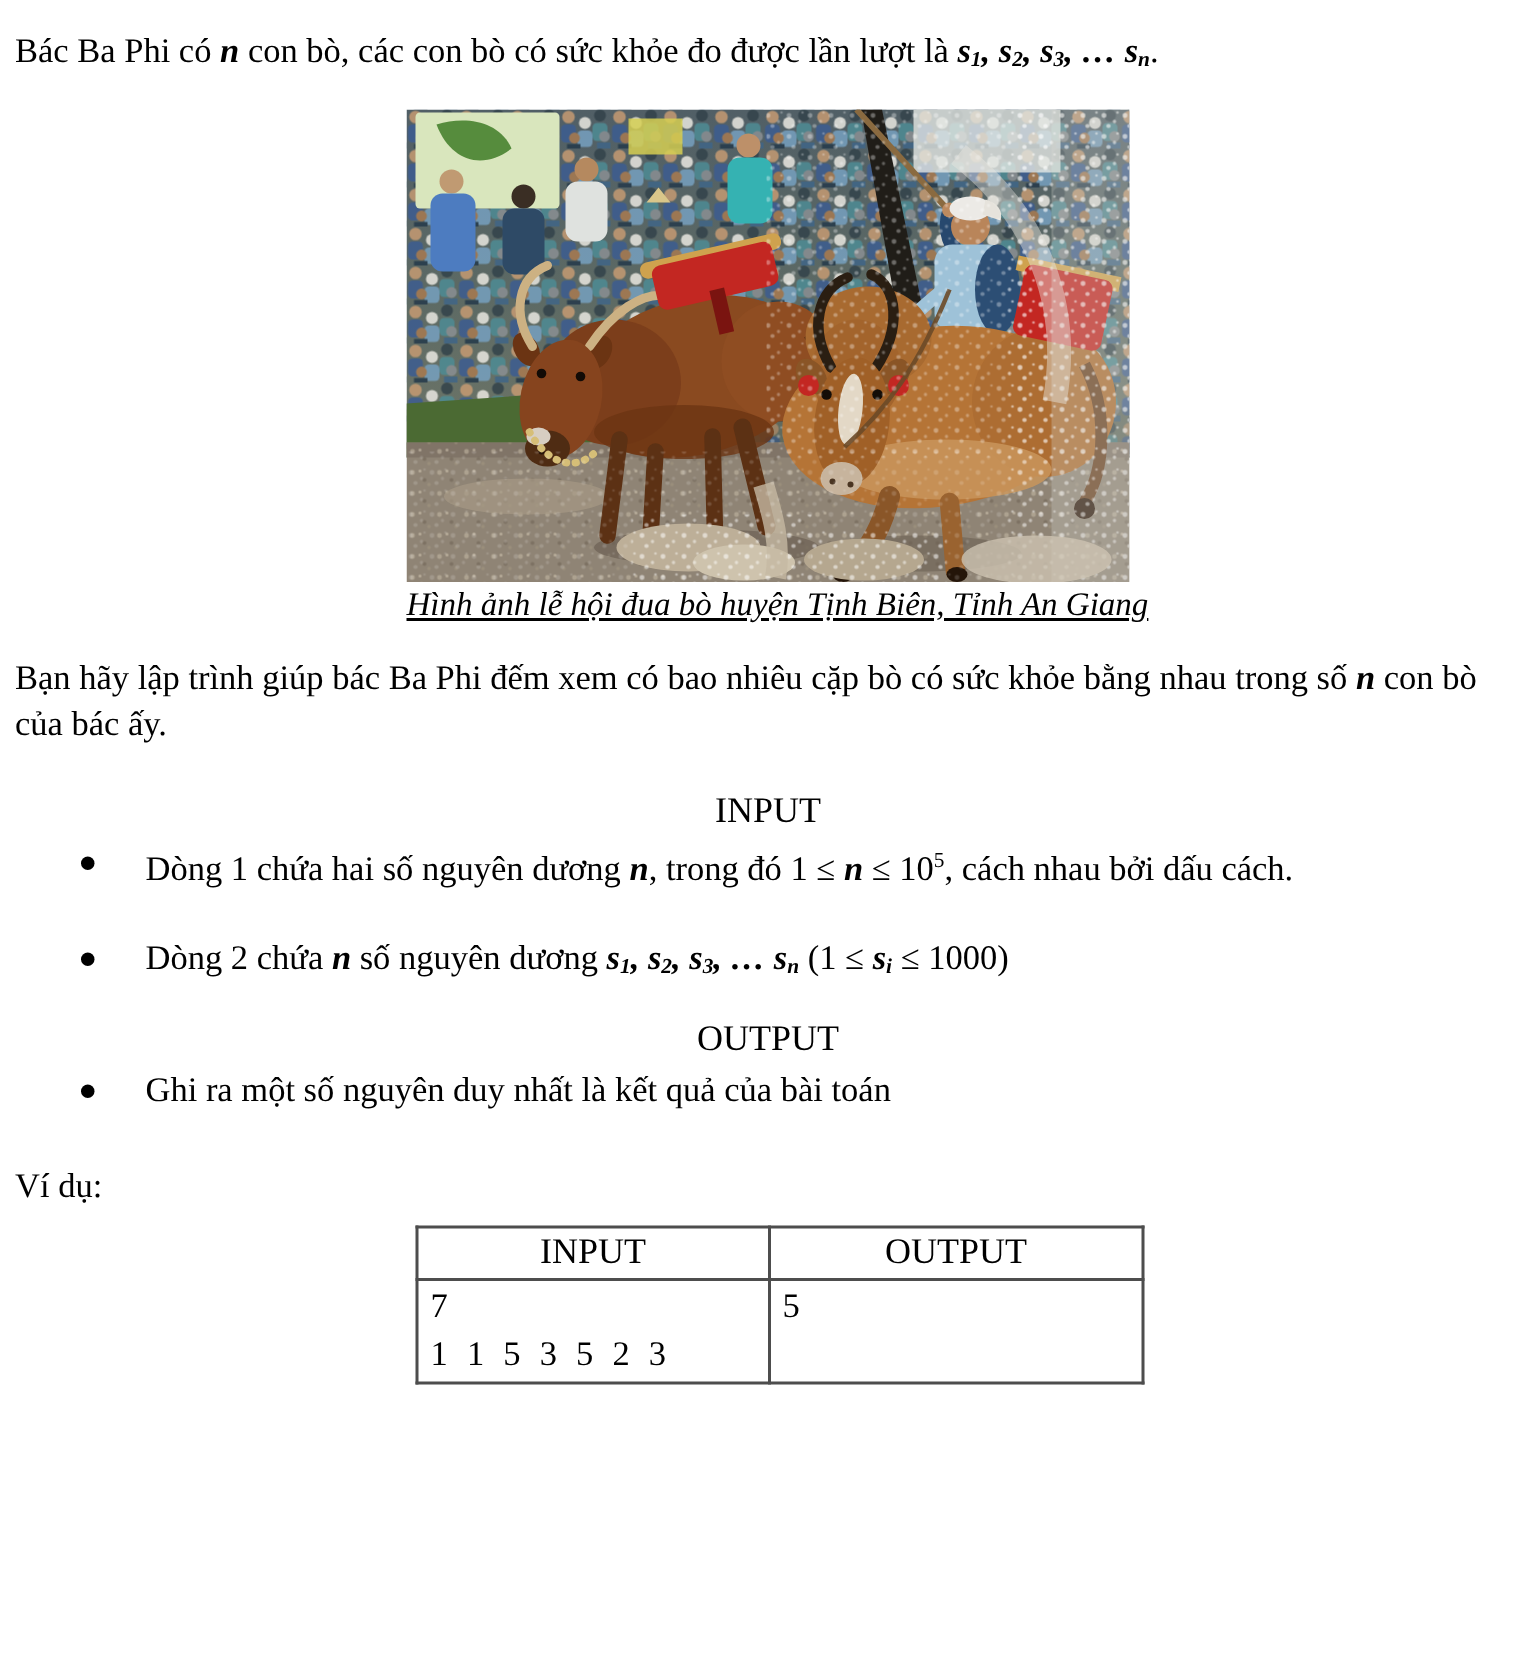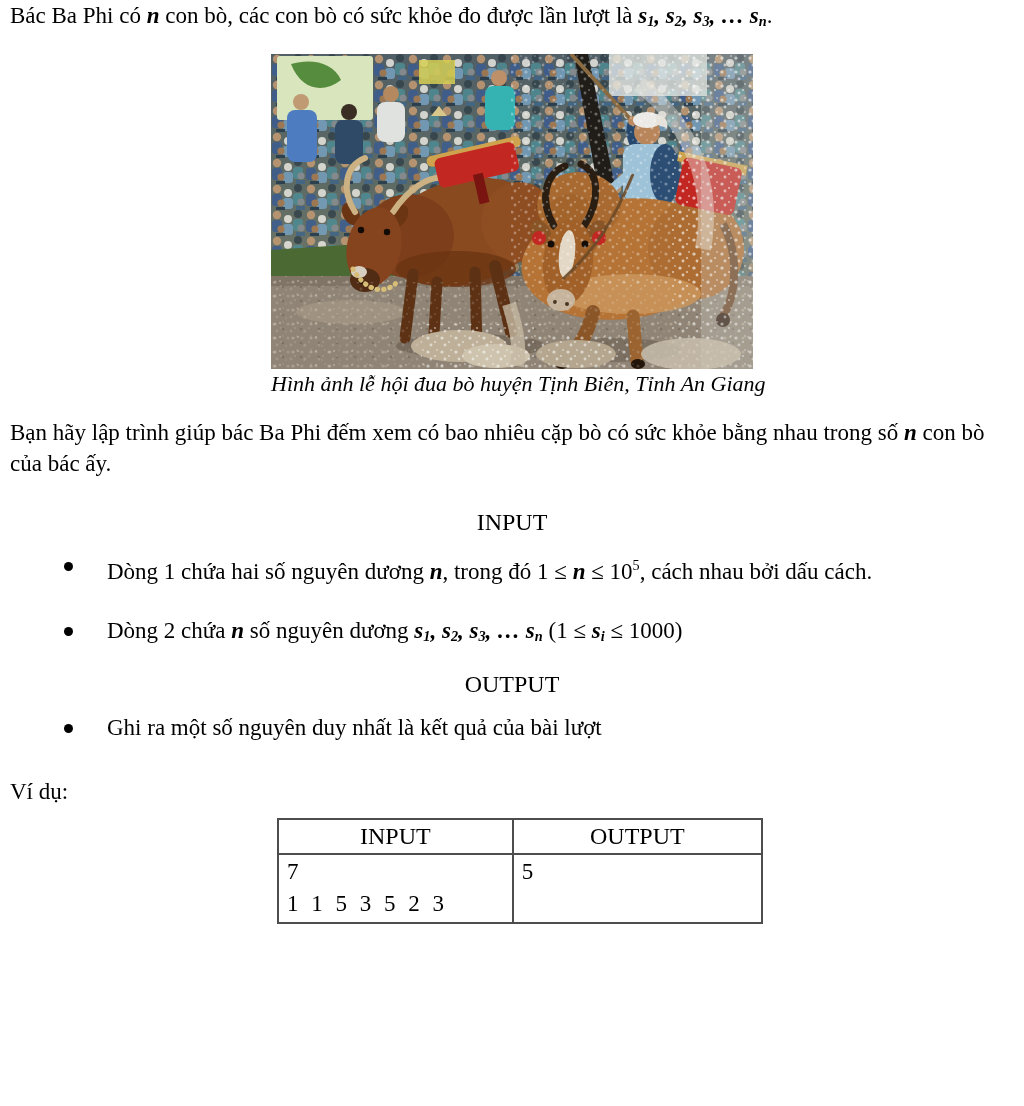--- a/index.html
+++ b/index.html
@@ -1,32 +1,32 @@
 <!DOCTYPE html>
 <html><head>
 <meta charset="utf-8">
 <title>Problem</title>
 <style>
   html,body{margin:0;padding:0;background:#ffffff;}
   body{width:1024px;height:1106px;overflow:hidden;color:#000;
        font-family:"Liberation Serif","DejaVu Serif",serif;font-size:23px;}
-  .page{padding:0 10px 0 10px;}
+  .page{padding:18px 10px 0 10px;}
   .para{margin:0;line-height:31px;}
   .mt24{margin-top:24px}.mt20{margin-top:20px}.mt18{margin-top:18px}
   .mt28{margin-top:28px}.mt19{margin-top:19px}.mt17{margin-top:17px}.mt23{margin-top:23px}
   .mt16{margin-top:33px}
   .r-bi{font-weight:bold;font-style:italic;}
   .r-bisub{font-weight:bold;font-style:italic;font-size:0.62em;vertical-align:-0.2em;}
   .r-sup{font-size:0.62em;vertical-align:0.6em;}
-  figure{margin:17px auto 0 auto;width:482px;}
+  figure{margin:17px auto 0 auto;width:482px;text-decoration:underline;}
   figure svg{display:block;width:482px;height:315px;}
   figcaption{font-style:italic;text-align:center;font-size:22px;line-height:30px;white-space:nowrap;}
   .heading{text-align:center;font-size:24px;line-height:31px;}
   ul.blist{list-style:none;margin:0;padding:0 0 0 85px;}
-  ul.blist li{position:relative;line-height:31px;margin:12px;}
+  ul.blist li{position:relative;line-height:31px;margin:2px;}
   ul.blist li + li{margin-top:29px;}
   ul.blist li::before{content:"";position:absolute;left:-43px;top:12px;width:9px;height:9px;
     border-radius:50%;background:#000;}
   .example-label{margin-left:0;line-height:31px;}
   table.ex{border-collapse:collapse;margin:11px 0 0 267px;width:486px;table-layout:fixed;}
   table.ex th,table.ex td{border:2px solid #4d4d4d;font-weight:normal;}
   table.ex th{text-align:center;font-size:24px;line-height:31px;padding:1px 2px;}
   table.ex td{vertical-align:top;padding:1px 0 2px 8px;font-size:23px;}
   table.ex td div{line-height:32px;}
   .digits{word-spacing:7px;}
@@ -207,21 +207,21 @@
   <div class="heading mt28">INPUT</div>
 
   <ul class="blist mt19">
     <li><span>Dòng 1 chứa hai số nguyên dương </span><span class="r-bi">n</span><span>, trong đó 1 ≤ </span><span class="r-bi">n</span><span> ≤ 10</span><span class="r-sup">5</span><span>, cách nhau bởi dấu cách.</span></li>
     <li><span>Dòng 2 chứa </span><span class="r-bi">n</span><span> số nguyên dương </span><span class="r-bi">s</span><span class="r-bisub">1</span><span class="r-bi">, </span><span class="r-bi">s</span><span class="r-bisub">2</span><span class="r-bi">, </span><span class="r-bi">s</span><span class="r-bisub">3</span><span class="r-bi">, </span><span class="r-bi">… </span><span class="r-bi">s</span><span class="r-bisub">n</span><span> (1 ≤ </span><span class="r-bi">s</span><span class="r-bisub">i</span><span> ≤ 1000)</span></li>
   </ul>
 
   <div class="heading mt17">OUTPUT</div>
 
   <ul class="blist mt23">
-    <li><span>Ghi ra một số nguyên duy nhất là kết quả của bài lượt</span></li>
+    <li><span>Ghi ra một số nguyên duy nhất là kết quả của bài toán</span></li>
   </ul>
 
   <p class="para example-label mt16">Ví dụ:</p>
 
   <table class="ex">
     <colgroup>
         <col class="col-in">
         <col class="col-out">
       </colgroup>
     <thead>

